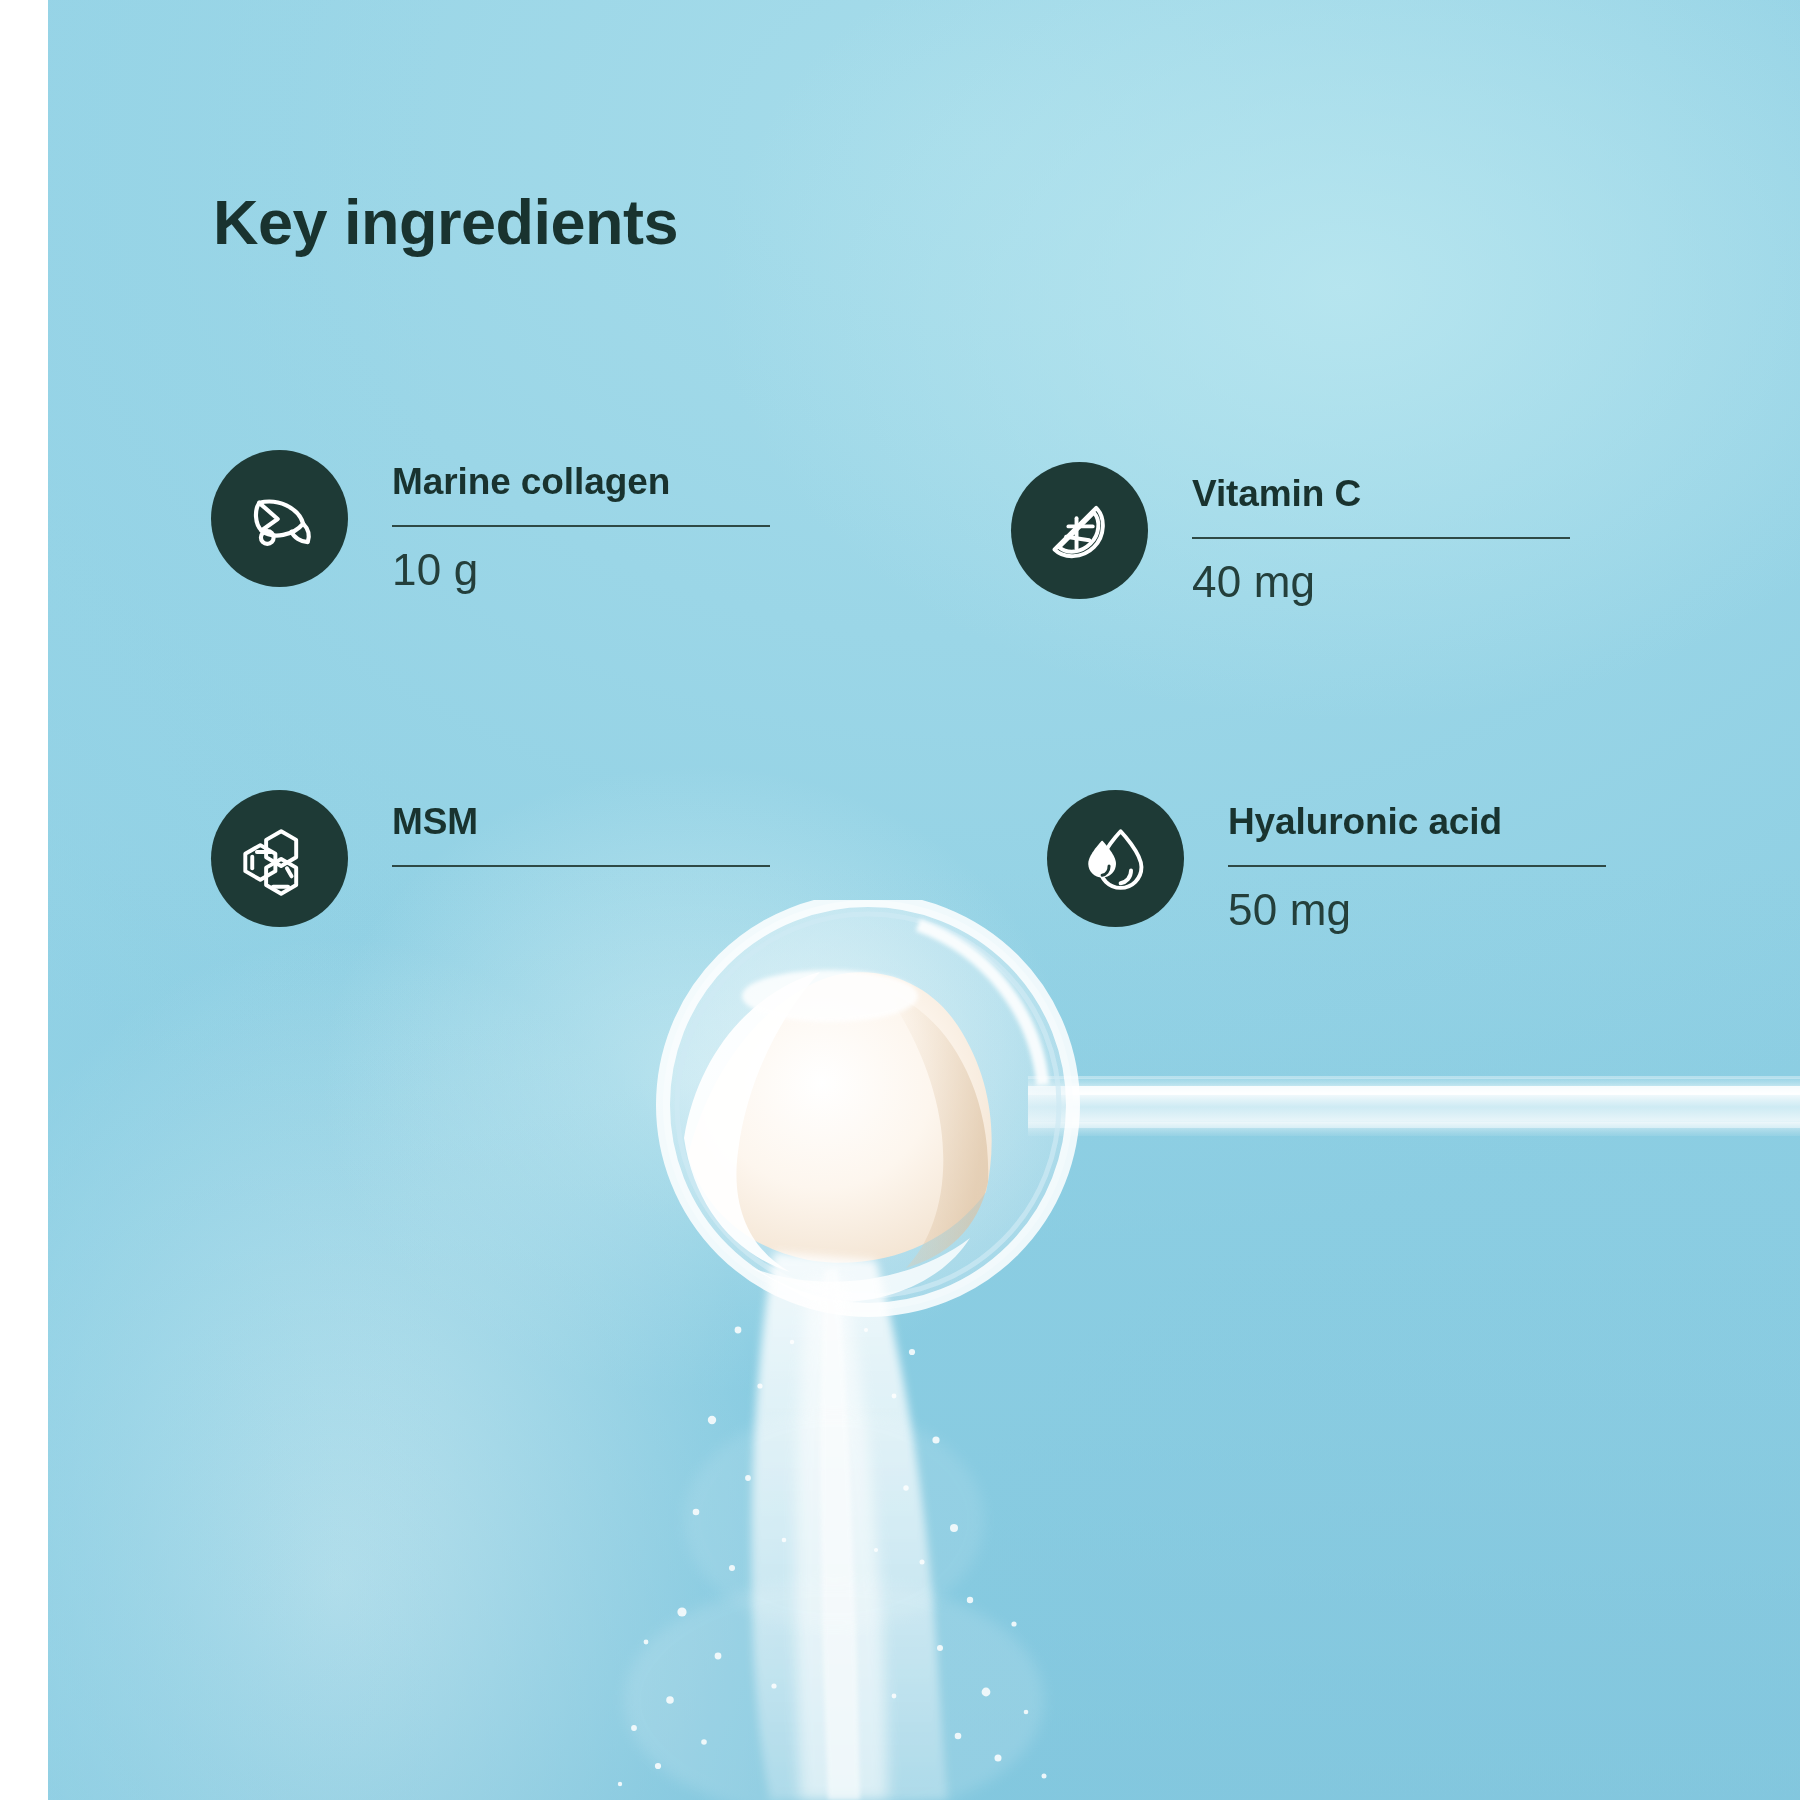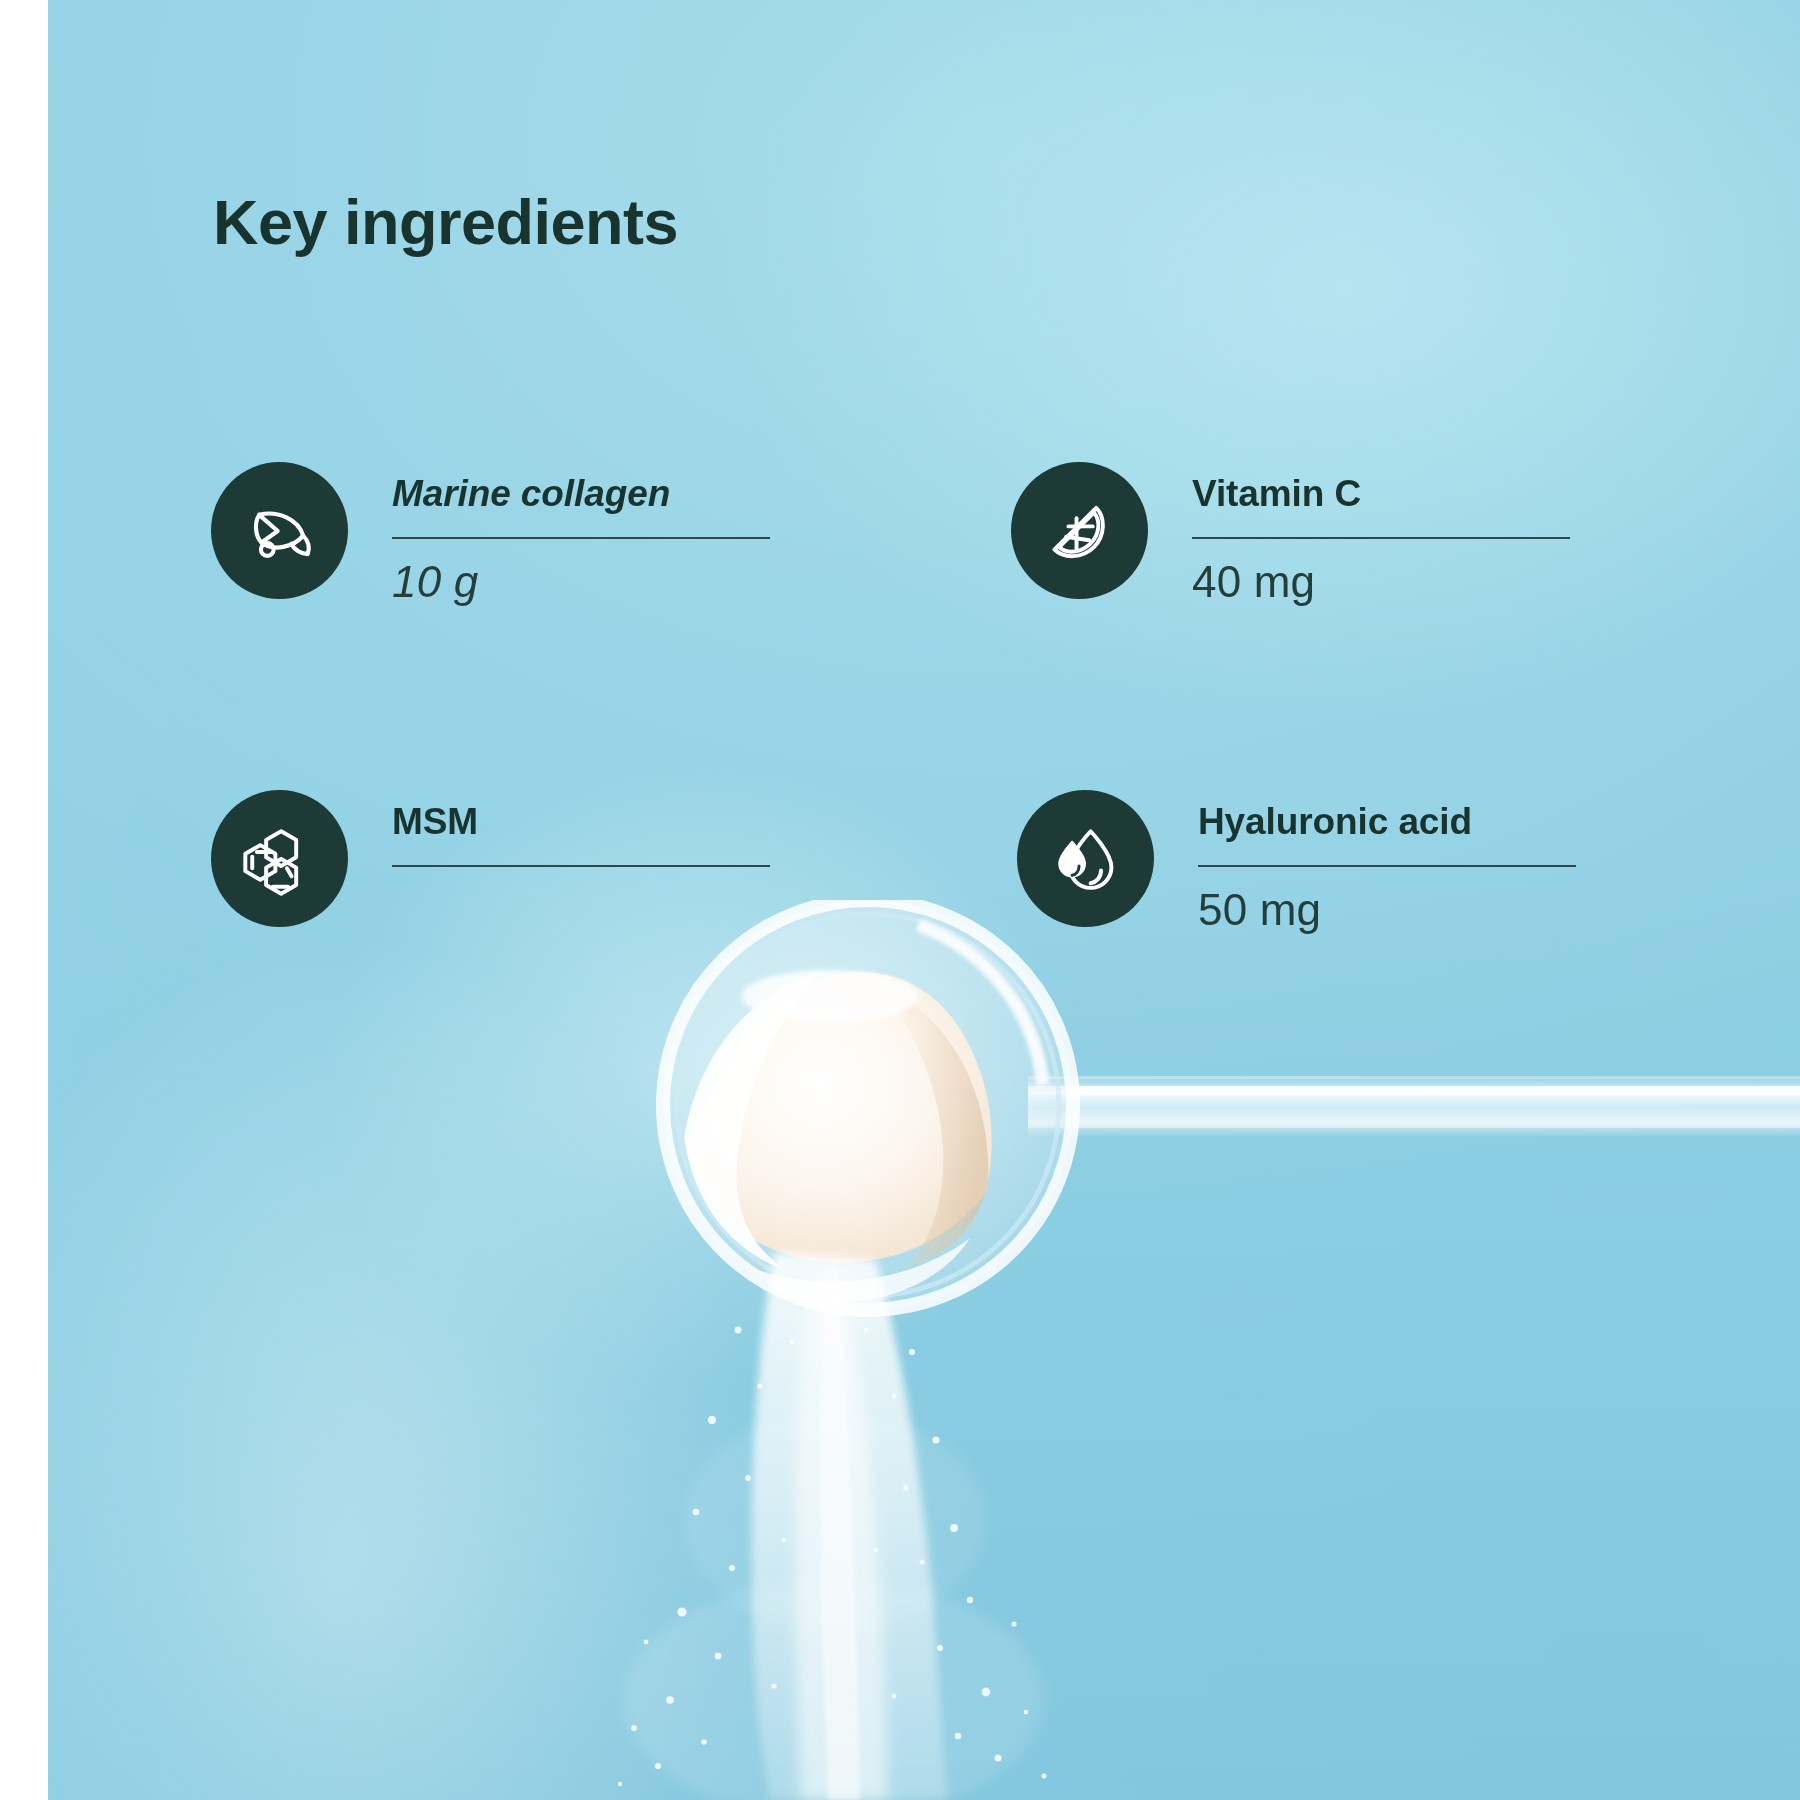--- a/index.html
+++ b/index.html
@@ -87,24 +87,24 @@
     width: 1800px;
     height: 1800px;
     pointer-events: none;
   }
   .ing {
     position: absolute;
     display: flex;
     align-items: flex-start;
     pointer-events: auto;
   }
-  .ing-0 { left: 163px; top: 462px; font-style: italic; }
+  .ing-0 { left: 163px; top: 450px; }
   .ing-1 { left: 963px; top: 462px; }
   .ing-2 { left: 163px; top: 790px; }
-  .ing-3 { left: 969px; top: 790px; }
+  .ing-3 { left: 999px; top: 790px; }
 
   .ing-icon {
     width: 137px;
     height: 137px;
     border-radius: 50%;
     background: #1e3a36;
     display: flex;
     align-items: center;
     justify-content: center;
     flex: 0 0 auto;

